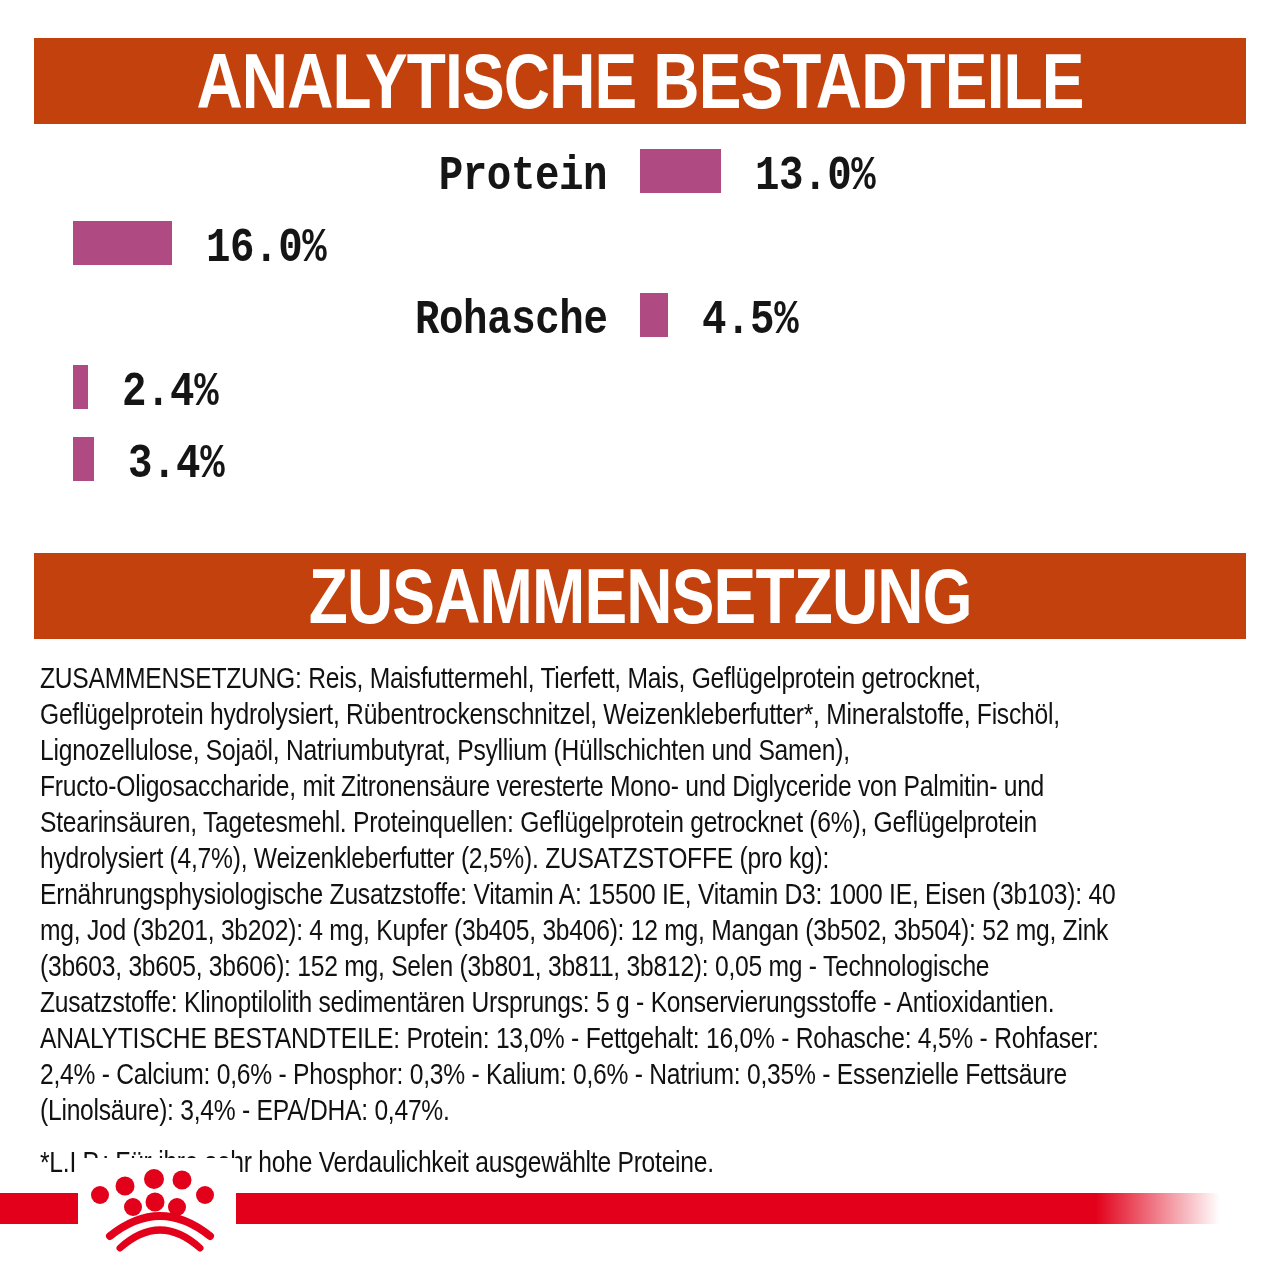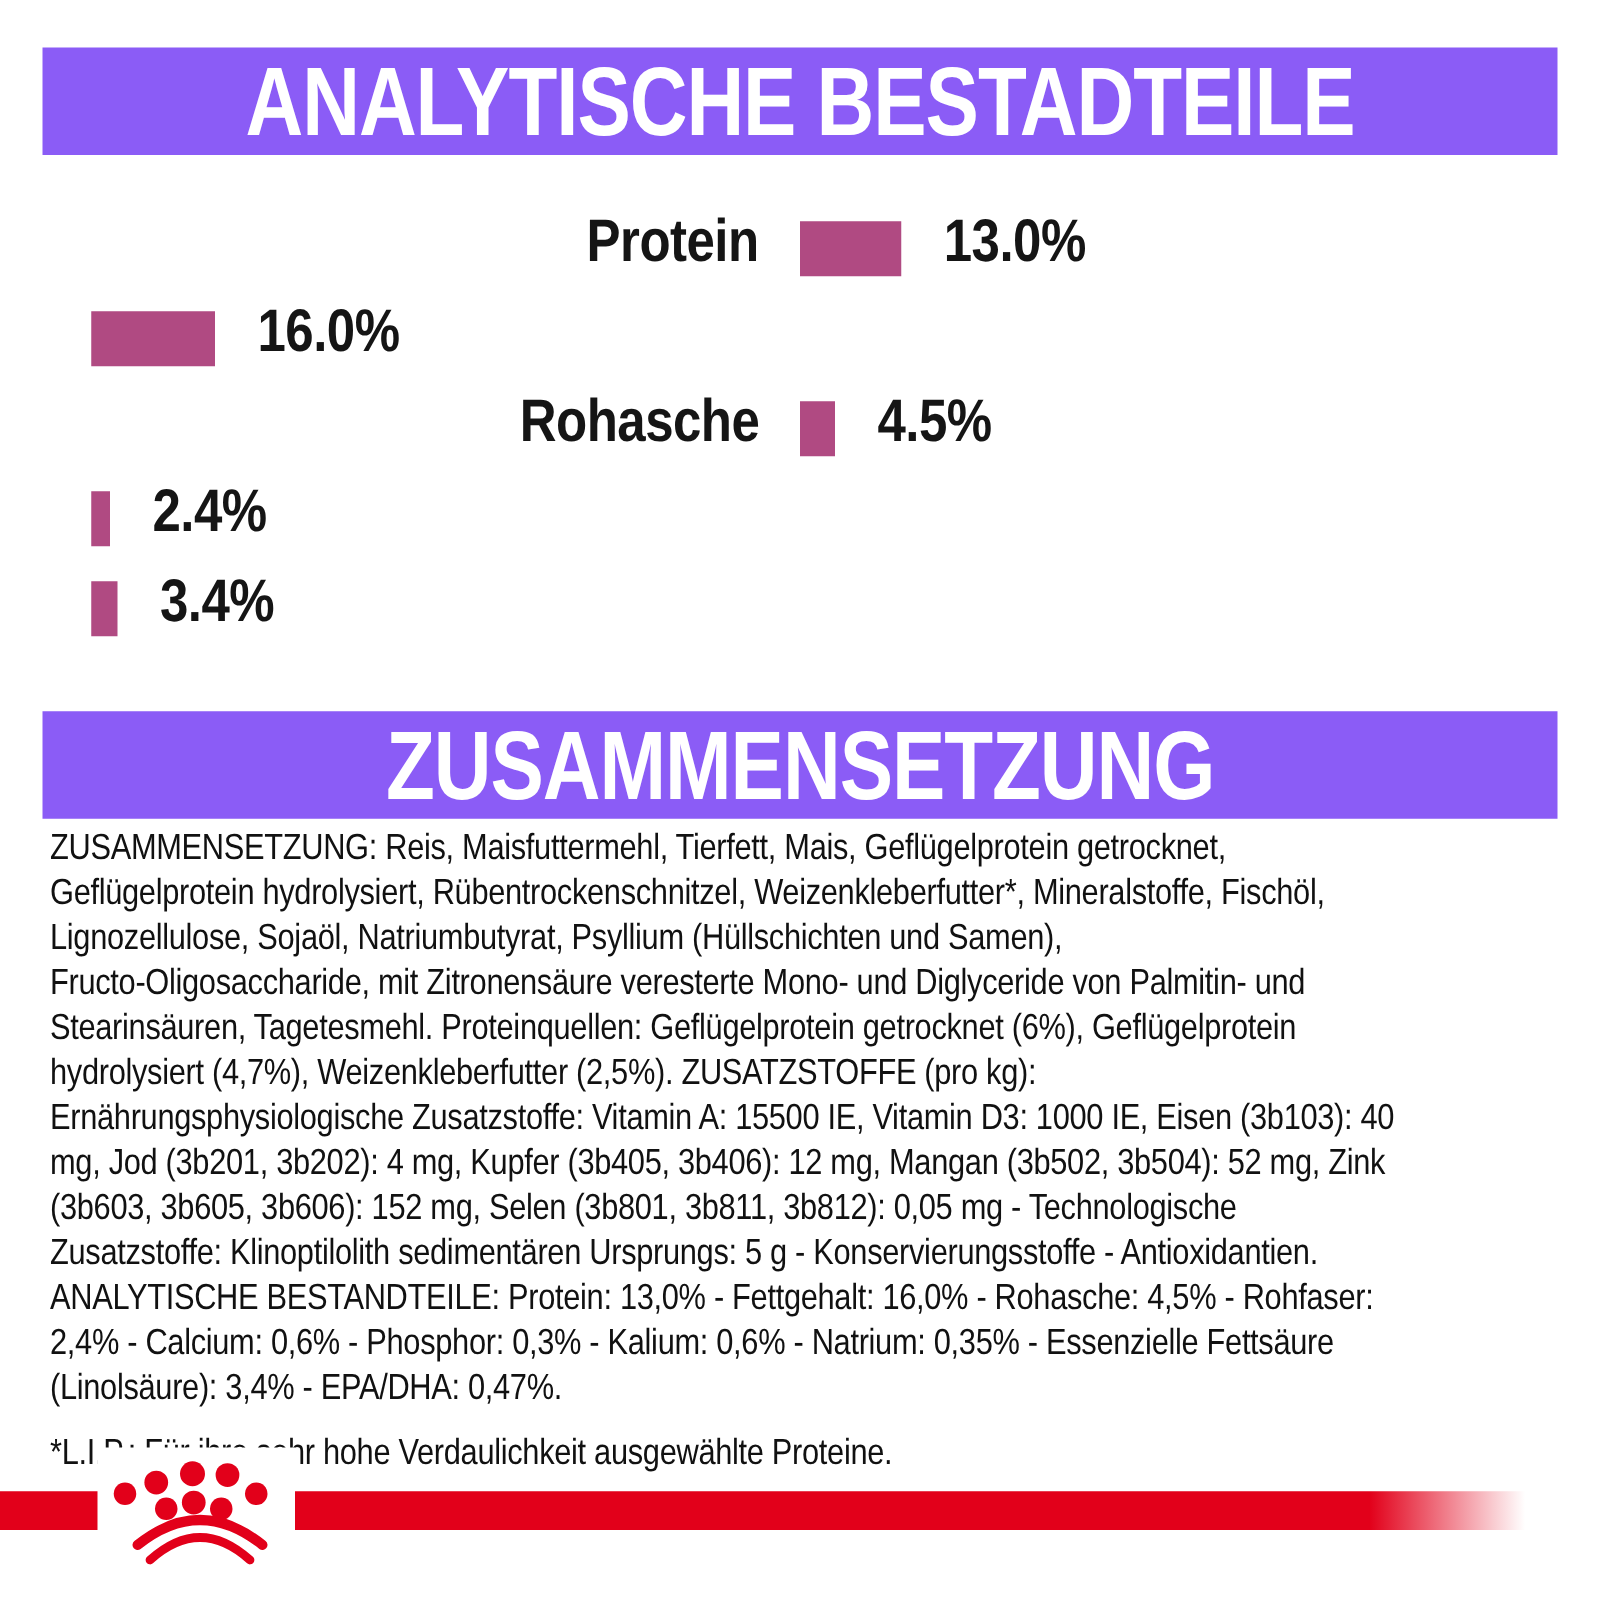--- a/index.html
+++ b/index.html
@@ -10,45 +10,46 @@
     background: #ffffff;
     font-family: "Liberation Sans", sans-serif;
     overflow: hidden;
     position: relative;
   }
   .band-header {
     position: absolute;
     left: 34px;
     width: 1212px;
     height: 86px;
-    background: #8b5cf6;
+    background: #c2410c;
     color: #ffffff;
     display: flex;
     align-items: center;
     justify-content: center;
   }
   #header-analytical { top: 38px; }
-  #header-composition { top: 553px; margin-top: 16px; }
+  #header-composition { top: 553px; }
   .band-header .cond {
     font-size: 78px;
     font-weight: bold;
     letter-spacing: -1px;
     white-space: nowrap;
     transform: scaleX(0.82);
     transform-origin: center center;
   }
   .chart {
     position: absolute;
     top: 149px;
     left: 40px;
   }
   .chart-row {
     display: flex;
-    align-items: flex-end;
+    align-items: flex-start;
     height: 72px;
+    font-family: Liberation Mono, monospace;
   }
   .chart-label {
     width: 567px;
     text-align: right;
     color: #151515;
   }
   .chart-label .cond {
     display: inline-block;
     font-size: 48px;
     font-weight: bold;

